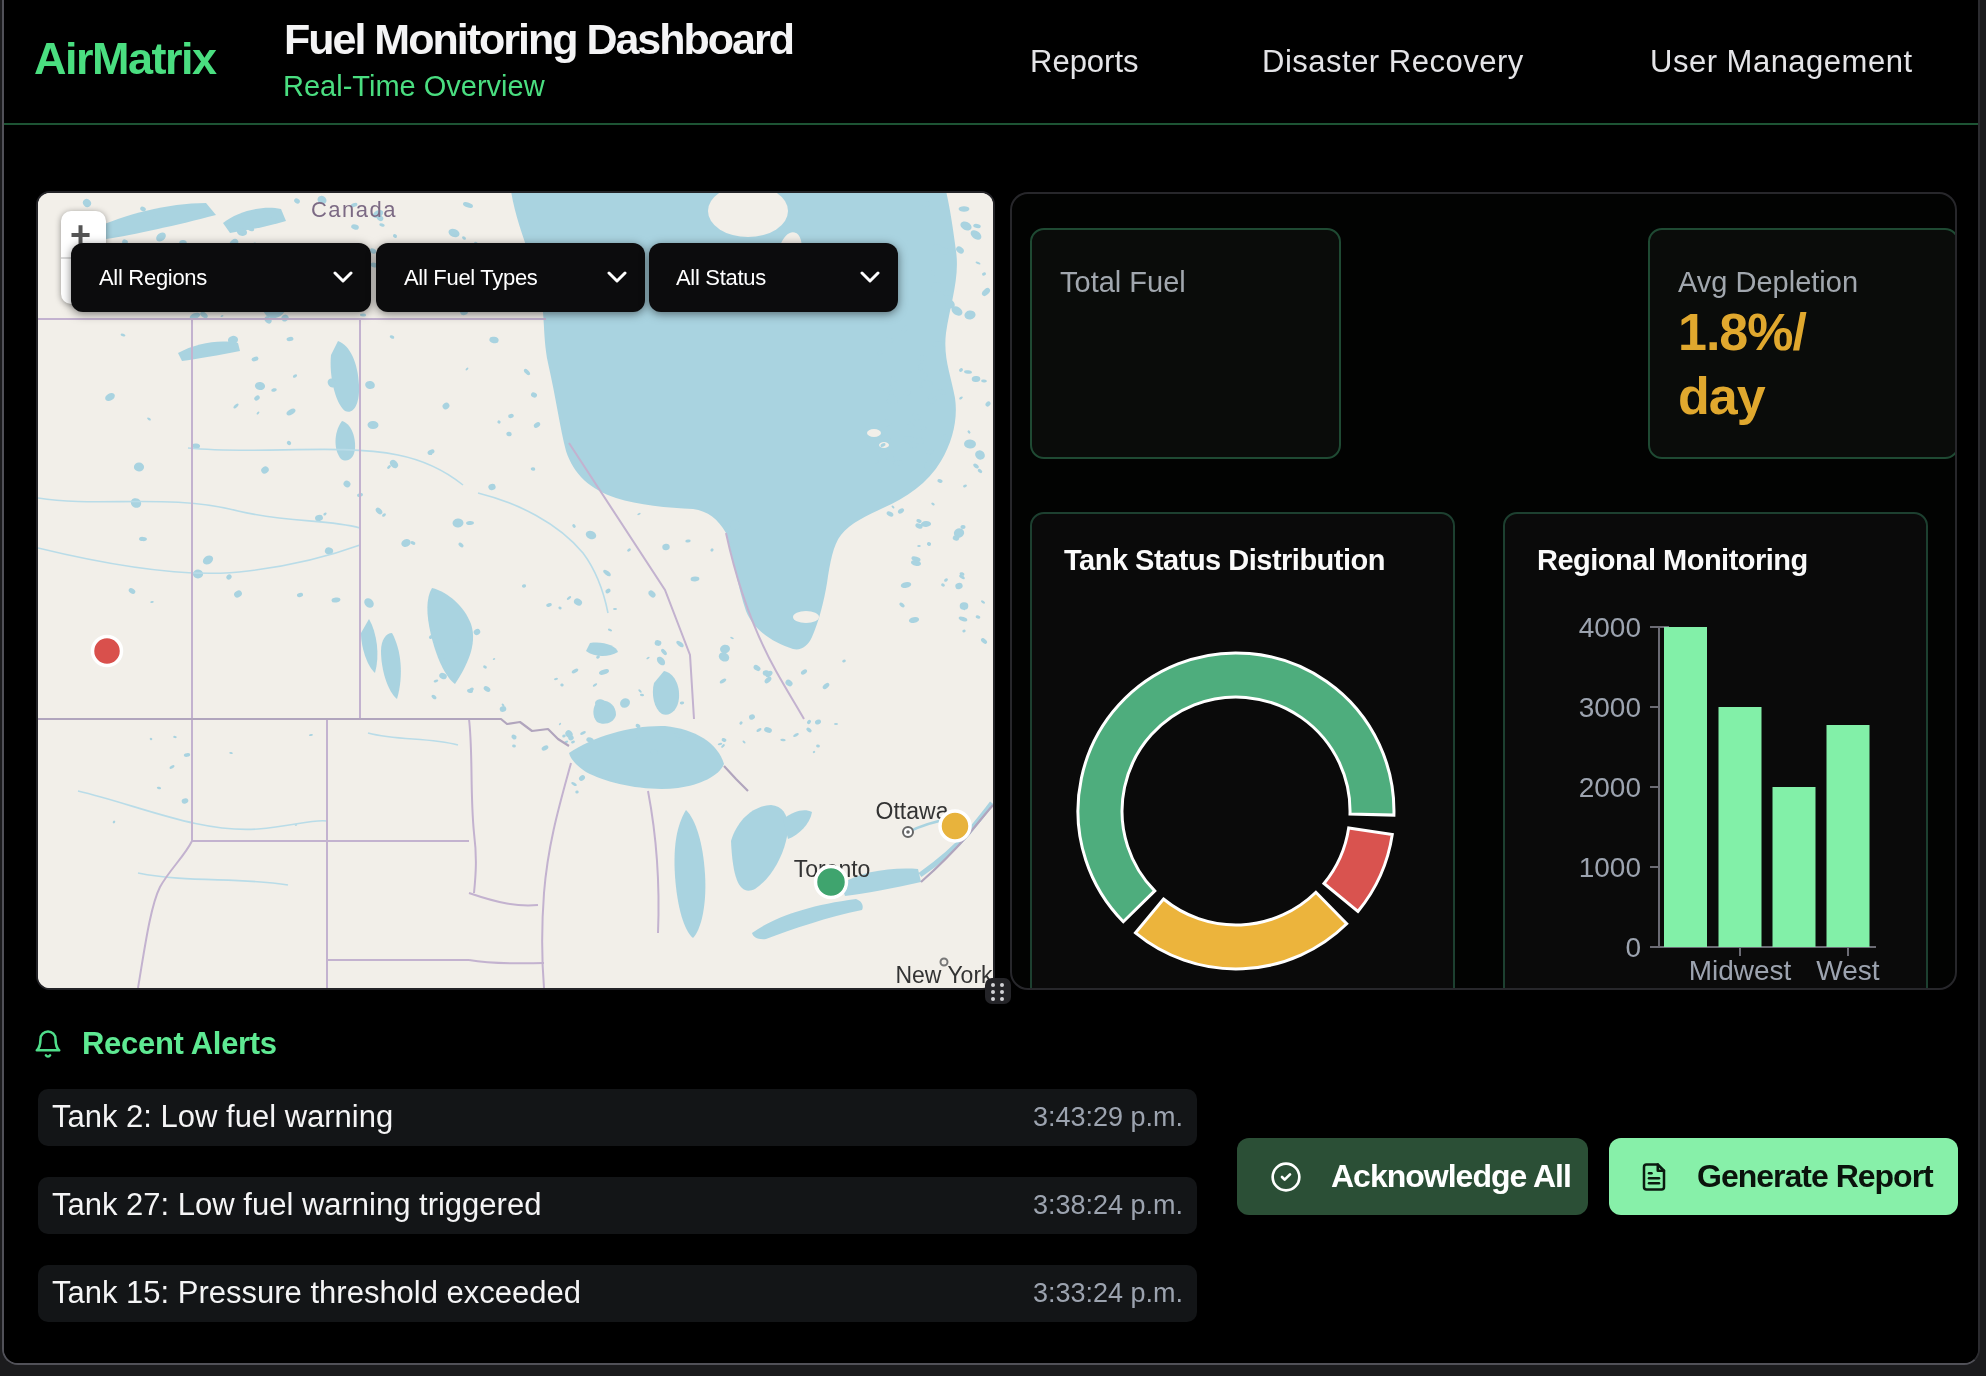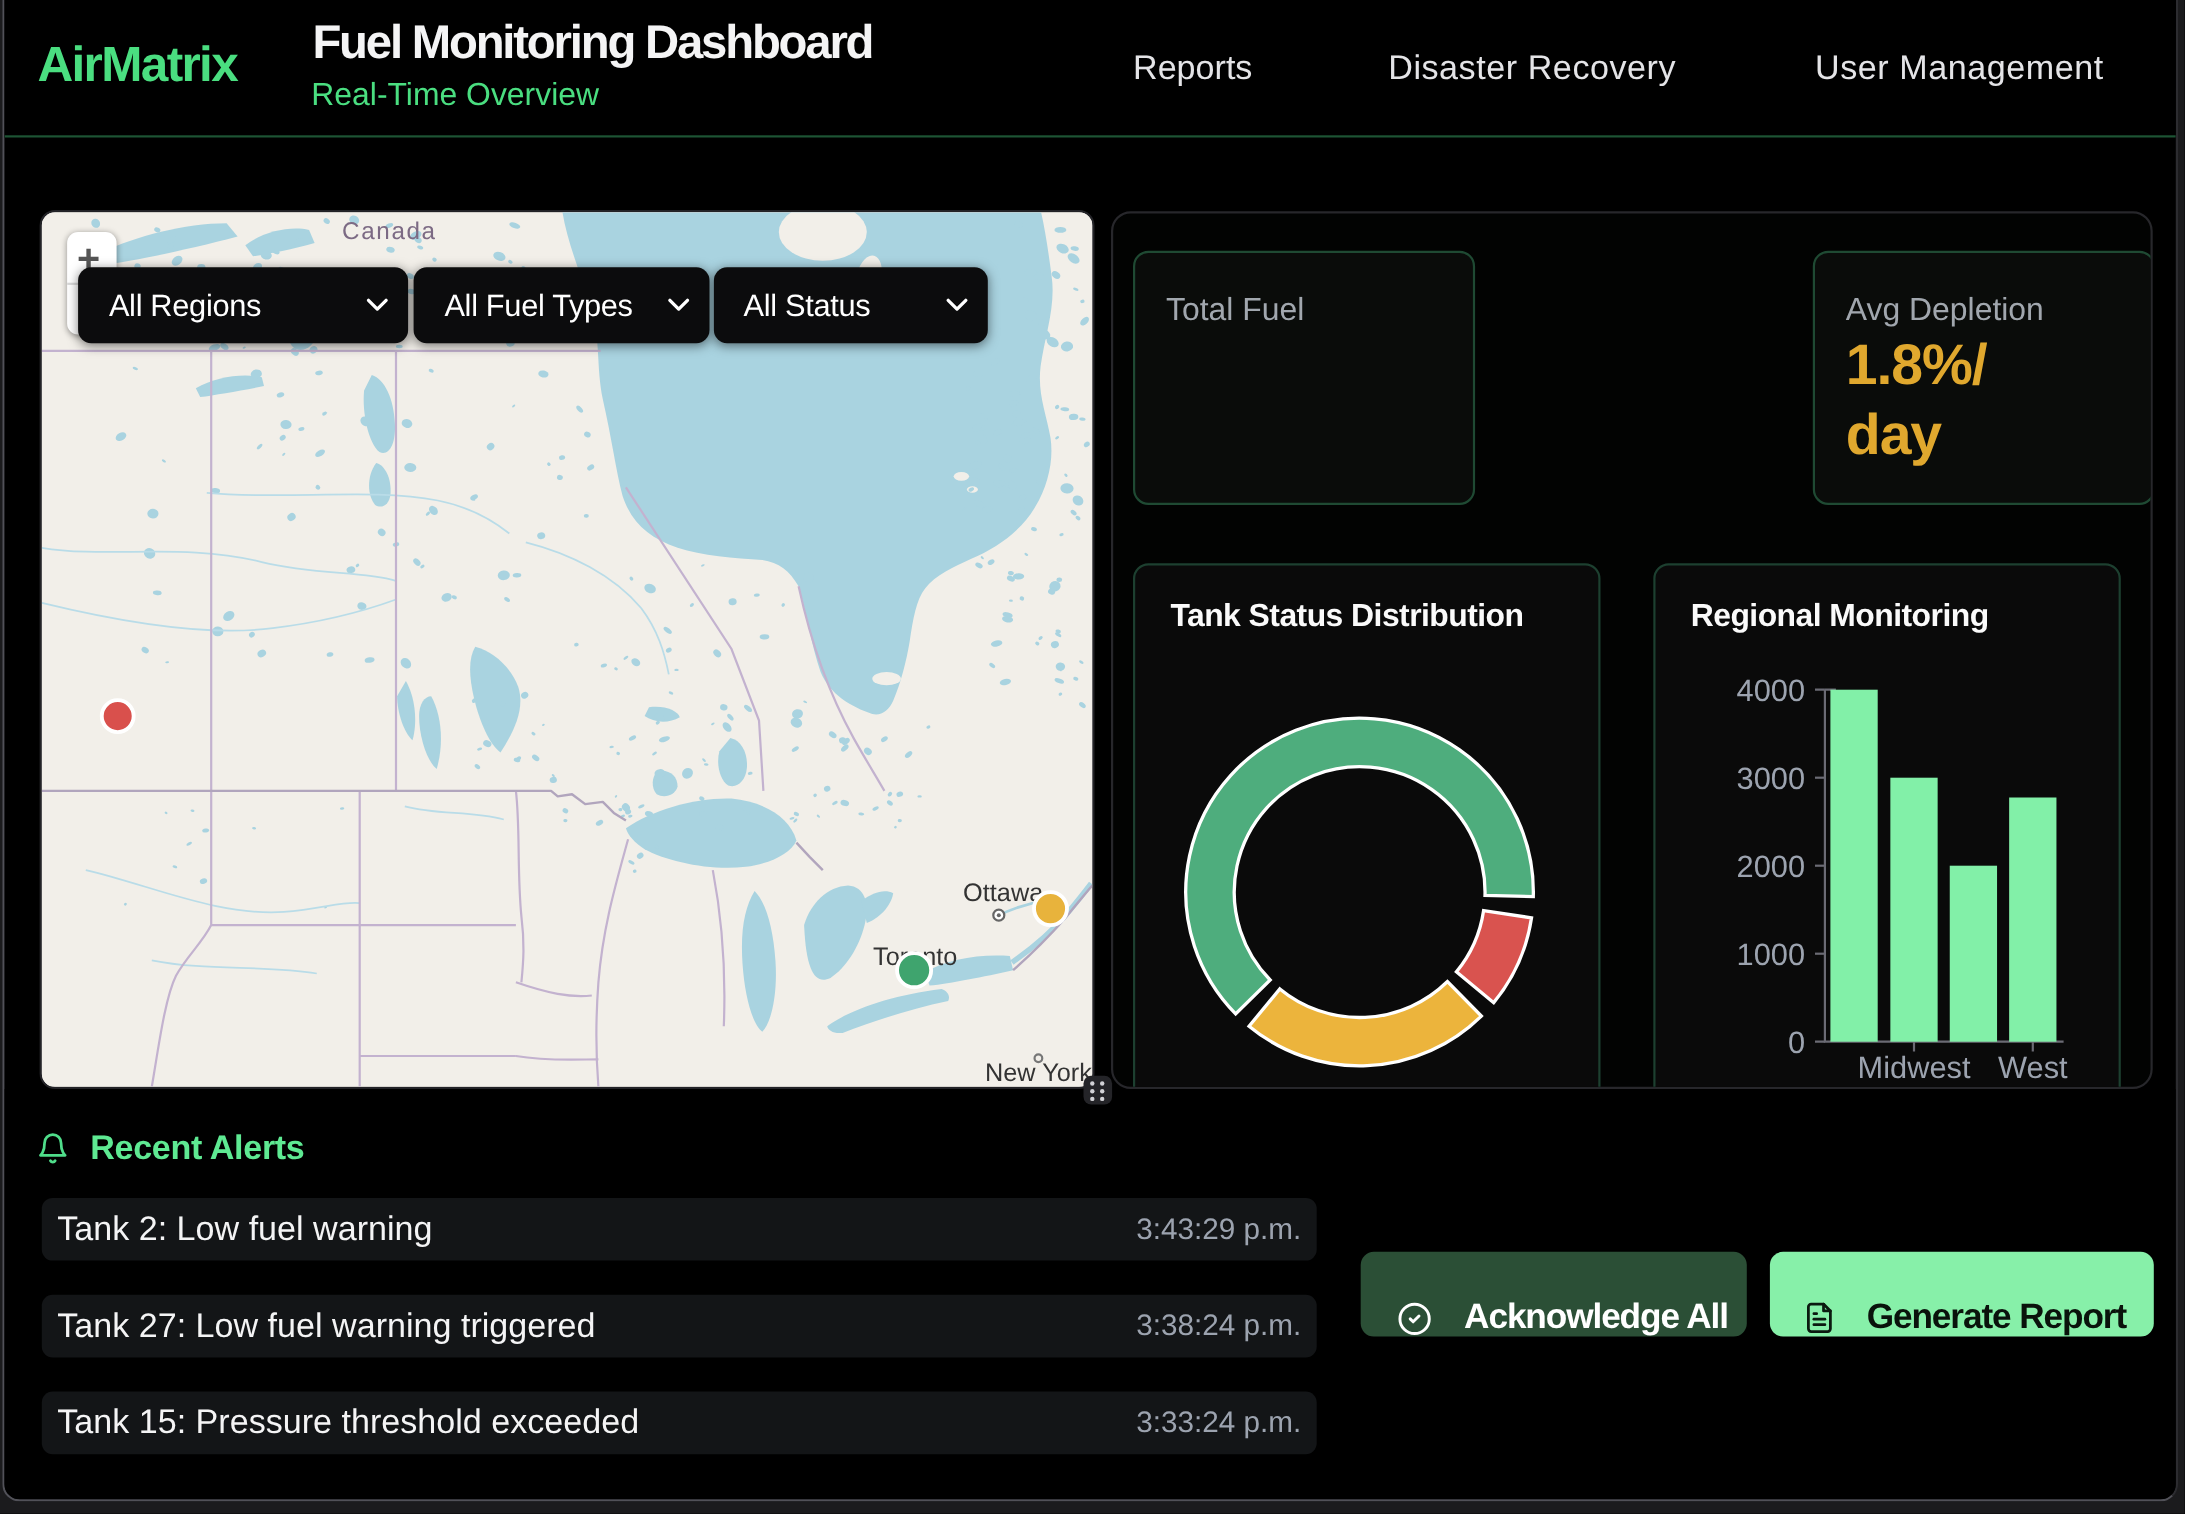--- a/index.html
+++ b/index.html
@@ -5,37 +5,37 @@
 .window{position:absolute;left:2px;top:0;width:1978px;height:1365px;background:#000;border:2px solid #515158;border-right-color:#2c2c30;border-top:none;border-radius:0 0 16px 16px;overflow:hidden}
 .hdr{position:absolute;left:0;top:0;width:100%;height:125px;border-bottom:2px solid #1d5434;background:#000}
 .logo{position:absolute;left:30px;top:33px;font-size:45px;font-weight:bold;color:#4ade80;letter-spacing:-1.5px}
 .title{position:absolute;left:280px;top:15px;font-size:43px;font-weight:bold;color:#f4f4f5;letter-spacing:-2px}
 .subtitle{position:absolute;left:279px;top:70px;font-size:29px;color:#4ade80;font-weight:500}
 .nav{position:absolute;top:44px;font-size:31px;color:#e4e4e7}
 .mapcard{position:absolute;left:32px;top:191px;width:959px;height:799px;border:2px solid #232327;border-radius:14px;overflow:hidden;background:#f2efe9}
 .zoomctl{position:absolute;left:23px;top:18px;width:45px;height:93px;background:#fff;border-radius:10px;box-shadow:0 1px 6px rgba(0,0,0,.4)}
 .zoomctl .plus{position:absolute;left:-3px;top:0;width:45px;height:46px;color:#555;font-size:36px;font-weight:bold;text-align:center;line-height:47px}
 .zoomctl .sep{position:absolute;left:0px;top:46px;width:45px;height:2px;background:#d9d9d9}
-.dd{position:absolute;top:50px;height:69px;background:#0c0c0d;border-radius:12px;display:flex;align-items:center;color:#fff;font-size:28px;font-weight:500;letter-spacing:-0.3px;box-shadow:0 2px 10px rgba(0,0,0,.5)}
+.dd{position:absolute;top:50px;height:69px;background:#0c0c0d;border-radius:12px;display:flex;align-items:center;color:#fff;font-size:22px;font-weight:500;letter-spacing:-0.3px;box-shadow:0 2px 10px rgba(0,0,0,.5)}
 .dd svg{position:absolute;right:18px;top:28px}
 .handle{position:absolute;left:981px;top:978px;width:26px;height:26px;background:#242428;border-radius:7px;z-index:5}
 .handle span{position:absolute;width:4px;height:4px;border-radius:2px;background:#d2d2d6}
 .rpanel{position:absolute;left:1006px;top:192px;width:947px;height:798px;border:2px solid #27272b;border-radius:18px;background:#020302;overflow:hidden}
 .scard{position:absolute;top:34px;width:311px;height:231px;background:#0a0c0a;border:2px solid #1f4a33;border-radius:14px}
 .slabel{position:absolute;left:28px;top:36px;font-size:29px;color:#a1a7ae}
 .sval{position:absolute;left:28px;top:70px;font-size:52px;font-weight:bold;line-height:64px;letter-spacing:-1px}
 .ccard{position:absolute;top:318px;width:425px;height:700px;background:#0a0a0a;border:2px solid #1d4030;border-radius:14px}
 .ctitle{position:absolute;left:32px;top:30px;font-size:29px;font-weight:bold;color:#fafafa;letter-spacing:-0.5px}
 .alerts{position:absolute;left:0;top:990px;width:1974px;height:373px;background:#000}
 .ahead{position:absolute;left:78px;top:36px;letter-spacing:-0.3px;font-size:31px;font-weight:bold;color:#5ee992}
 .bellico{position:absolute;left:29px;top:38px}
 .arow{position:absolute;left:34px;width:1159px;height:57px;background:#131517;border-radius:10px}
 .arow .t{position:absolute;left:14px;top:10px;font-size:31px;color:#f4f4f5;font-weight:500}
 .arow .tm{position:absolute;right:14px;top:13px;font-size:27px;color:#9ca3af}
-.btn{position:absolute;top:148px;height:77px;border-radius:12px;display:flex;align-items:flex-end;font-weight:bold;font-size:32px;letter-spacing:-1px;white-space:nowrap}
+.btn{position:absolute;top:148px;height:77px;border-radius:12px;display:flex;align-items:center;font-weight:bold;font-size:32px;letter-spacing:-1px;white-space:nowrap}
 </style></head><body>
 <div class="window">
   <div class="hdr">
     <div class="logo">AirMatrix</div>
     <div class="title">Fuel Monitoring Dashboard</div>
     <div class="subtitle">Real-Time Overview</div>
     <div class="nav" style="left:1026px">Reports</div>
     <div class="nav" style="left:1258px;letter-spacing:0.5px">Disaster Recovery</div>
     <div class="nav" style="left:1646px;letter-spacing:0.5px">User Management</div>
   </div>

